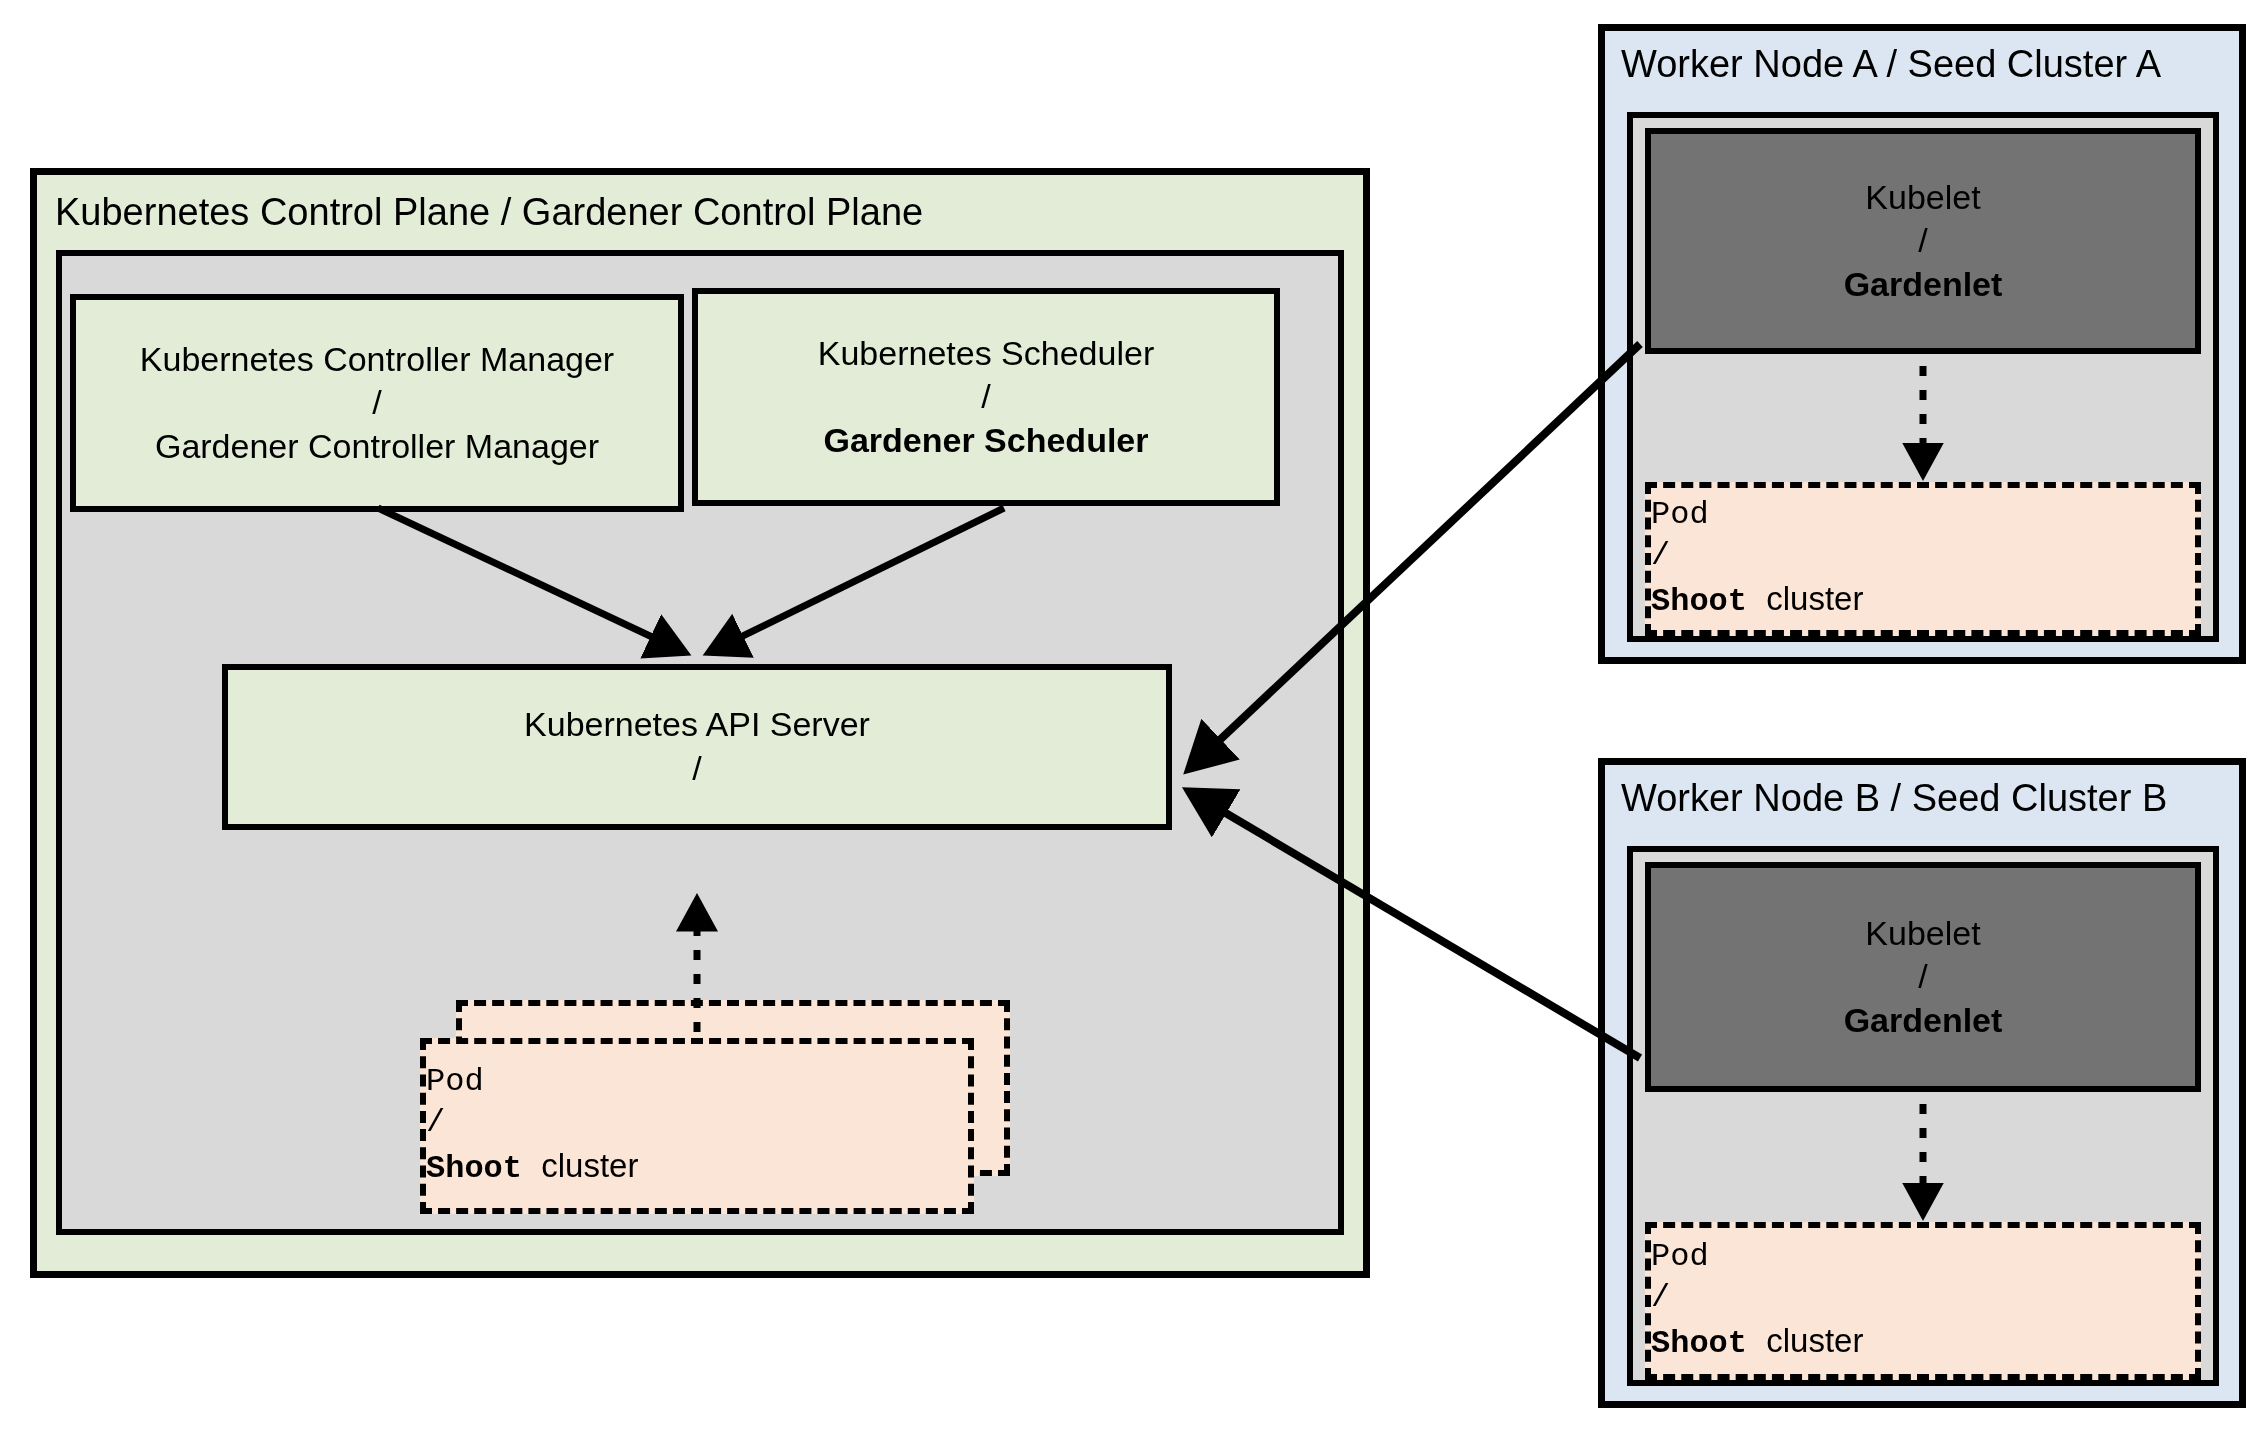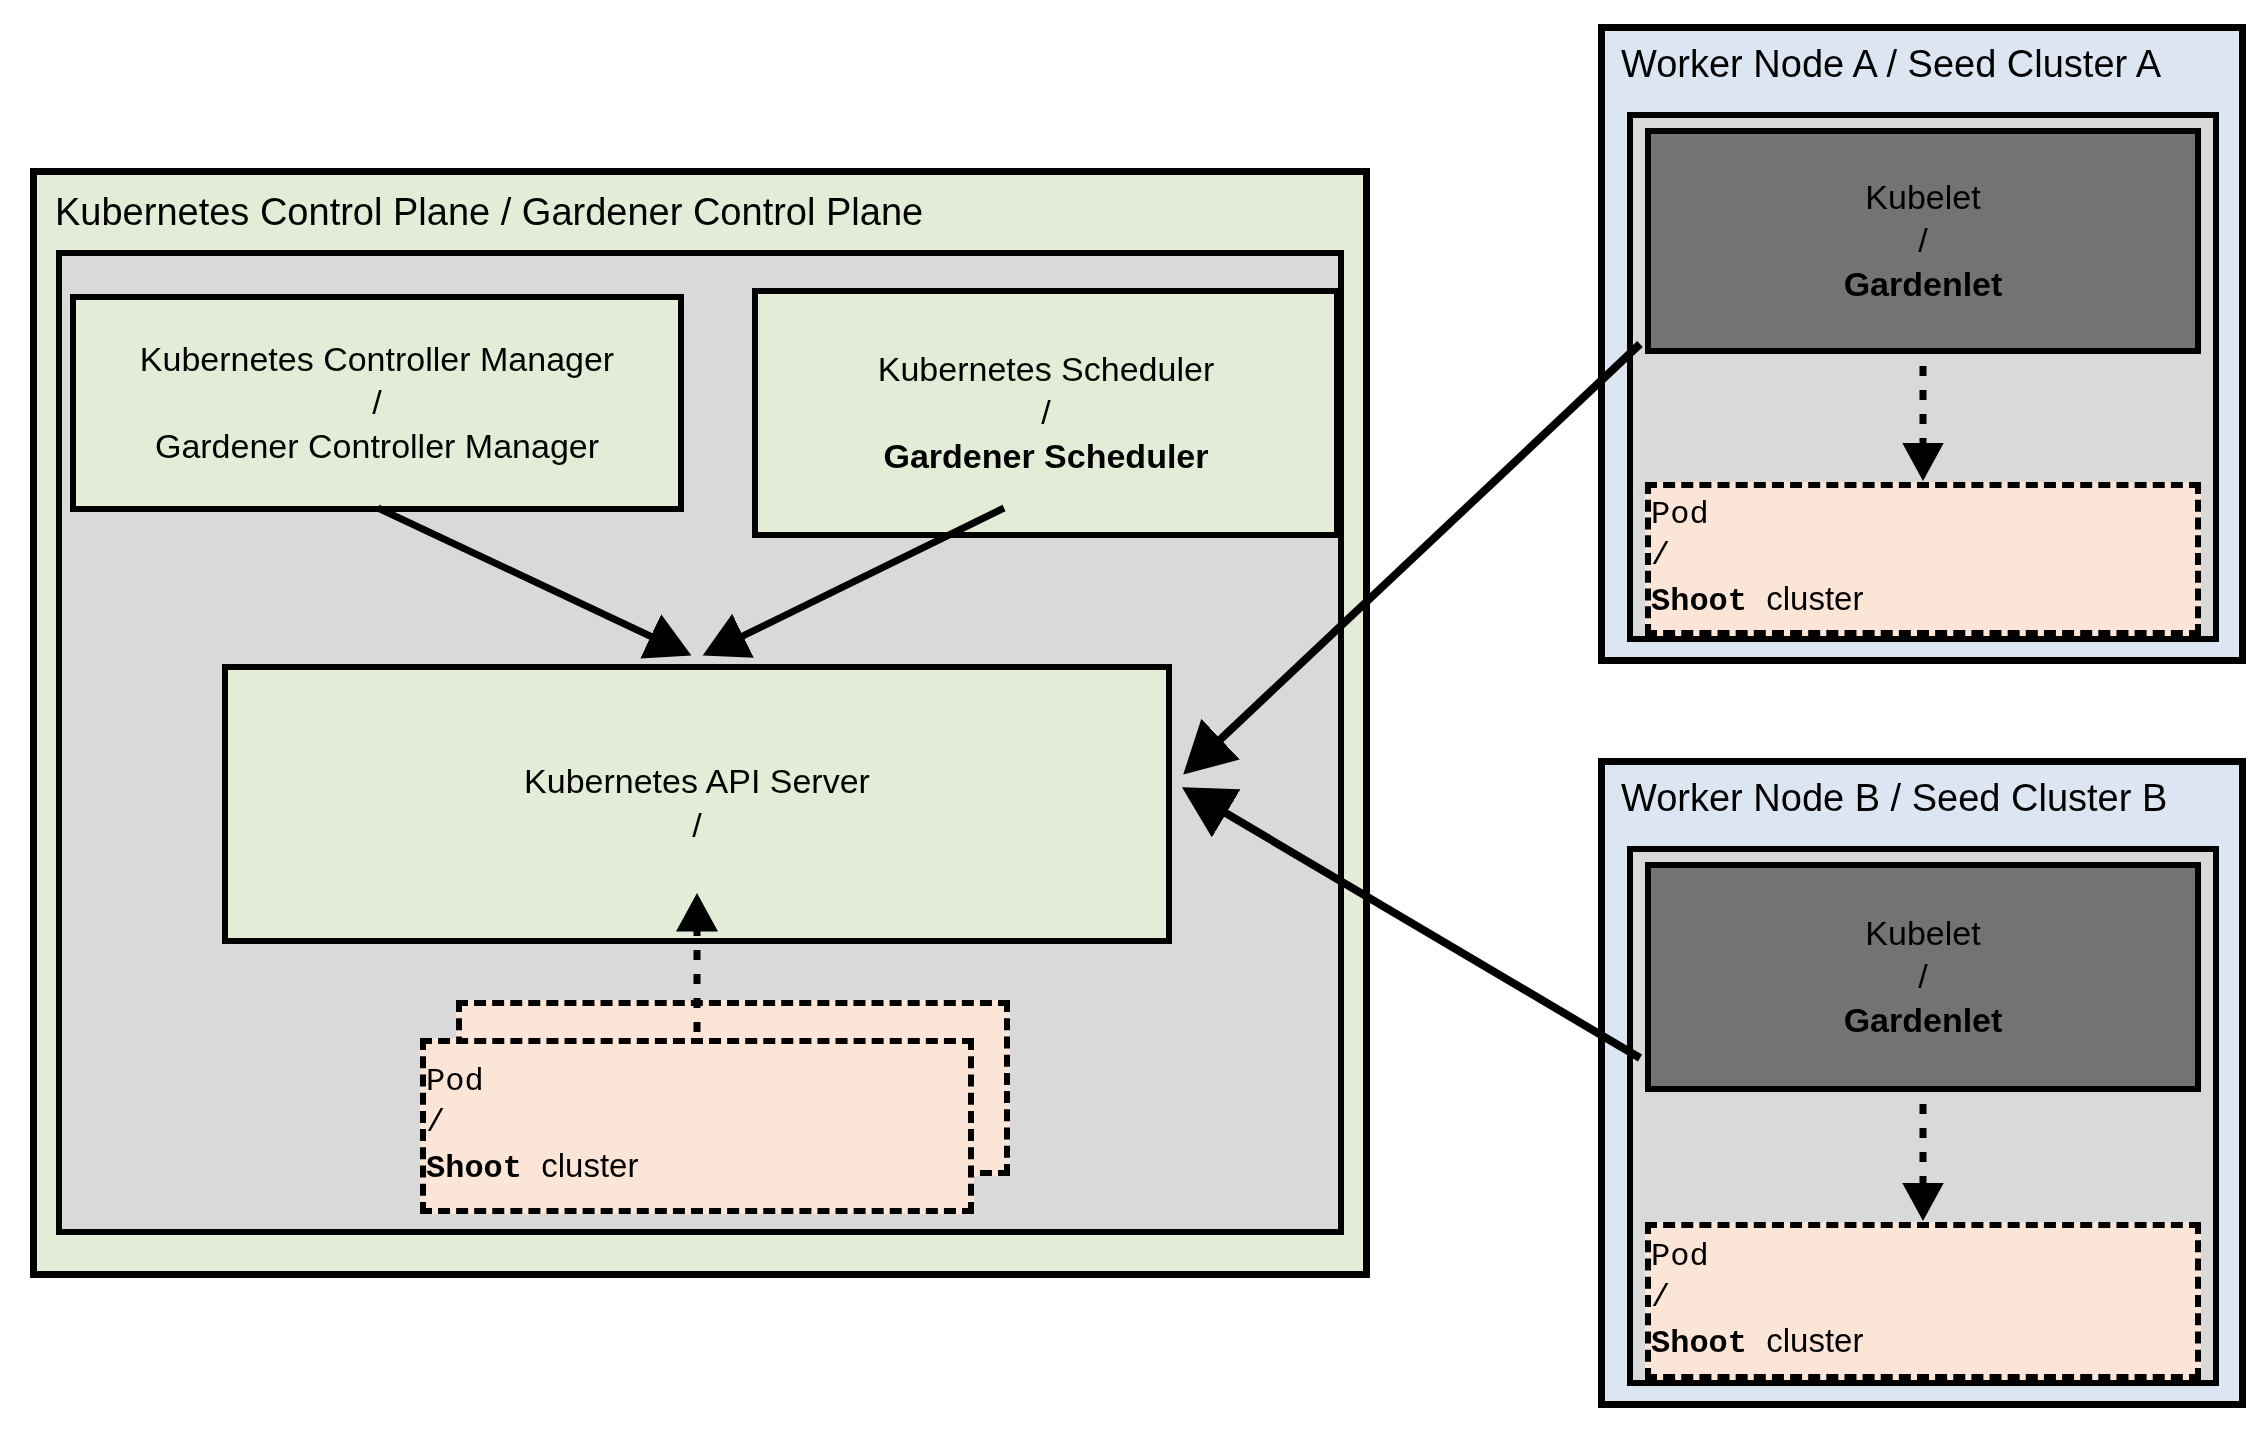--- a/index.html
+++ b/index.html
@@ -110,27 +110,27 @@
   </div>
 
   <div class="abs grey-inner" style="left:56px; top:250px; width:1288px; height:985px;"></div>
 
   <div class="abs green-box" style="left:70px; top:294px; width:614px; height:218px;">
     <div class="line">Kubernetes Controller Manager</div>
     <div class="line slash">/</div>
     <div class="line">Gardener Controller Manager</div>
   </div>
 
-  <div class="abs green-box" style="left:752px; top:288px; width:588px; height:250px;">
+  <div class="abs green-box" style="left:692px; top:288px; width:588px; height:218px;">
     <div class="line">Kubernetes Scheduler</div>
     <div class="line slash">/</div>
     <div class="line bold">Gardener Scheduler</div>
   </div>
 
-  <div class="abs green-box" style="left:222px; top:664px; width:950px; height:280px;">
+  <div class="abs green-box" style="left:222px; top:664px; width:950px; height:166px;">
     <div class="line">Kubernetes API Server</div>
     <div class="line slash">/</div>
   </div>
 
   <div class="abs pod-ghost" style="left:456px; top:1000px; width:554px; height:176px;"></div>
   <div class="abs pod-box" style="left:420px; top:1038px; width:554px; height:176px;">
     <div class="line mono">Pod</div>
     <div class="line mono">/</div>
     <div class="line">
       <span class="mono-seg">Shoot</span><span class="mono-seg"> </span><span class="bold-seg">cluster</span>

